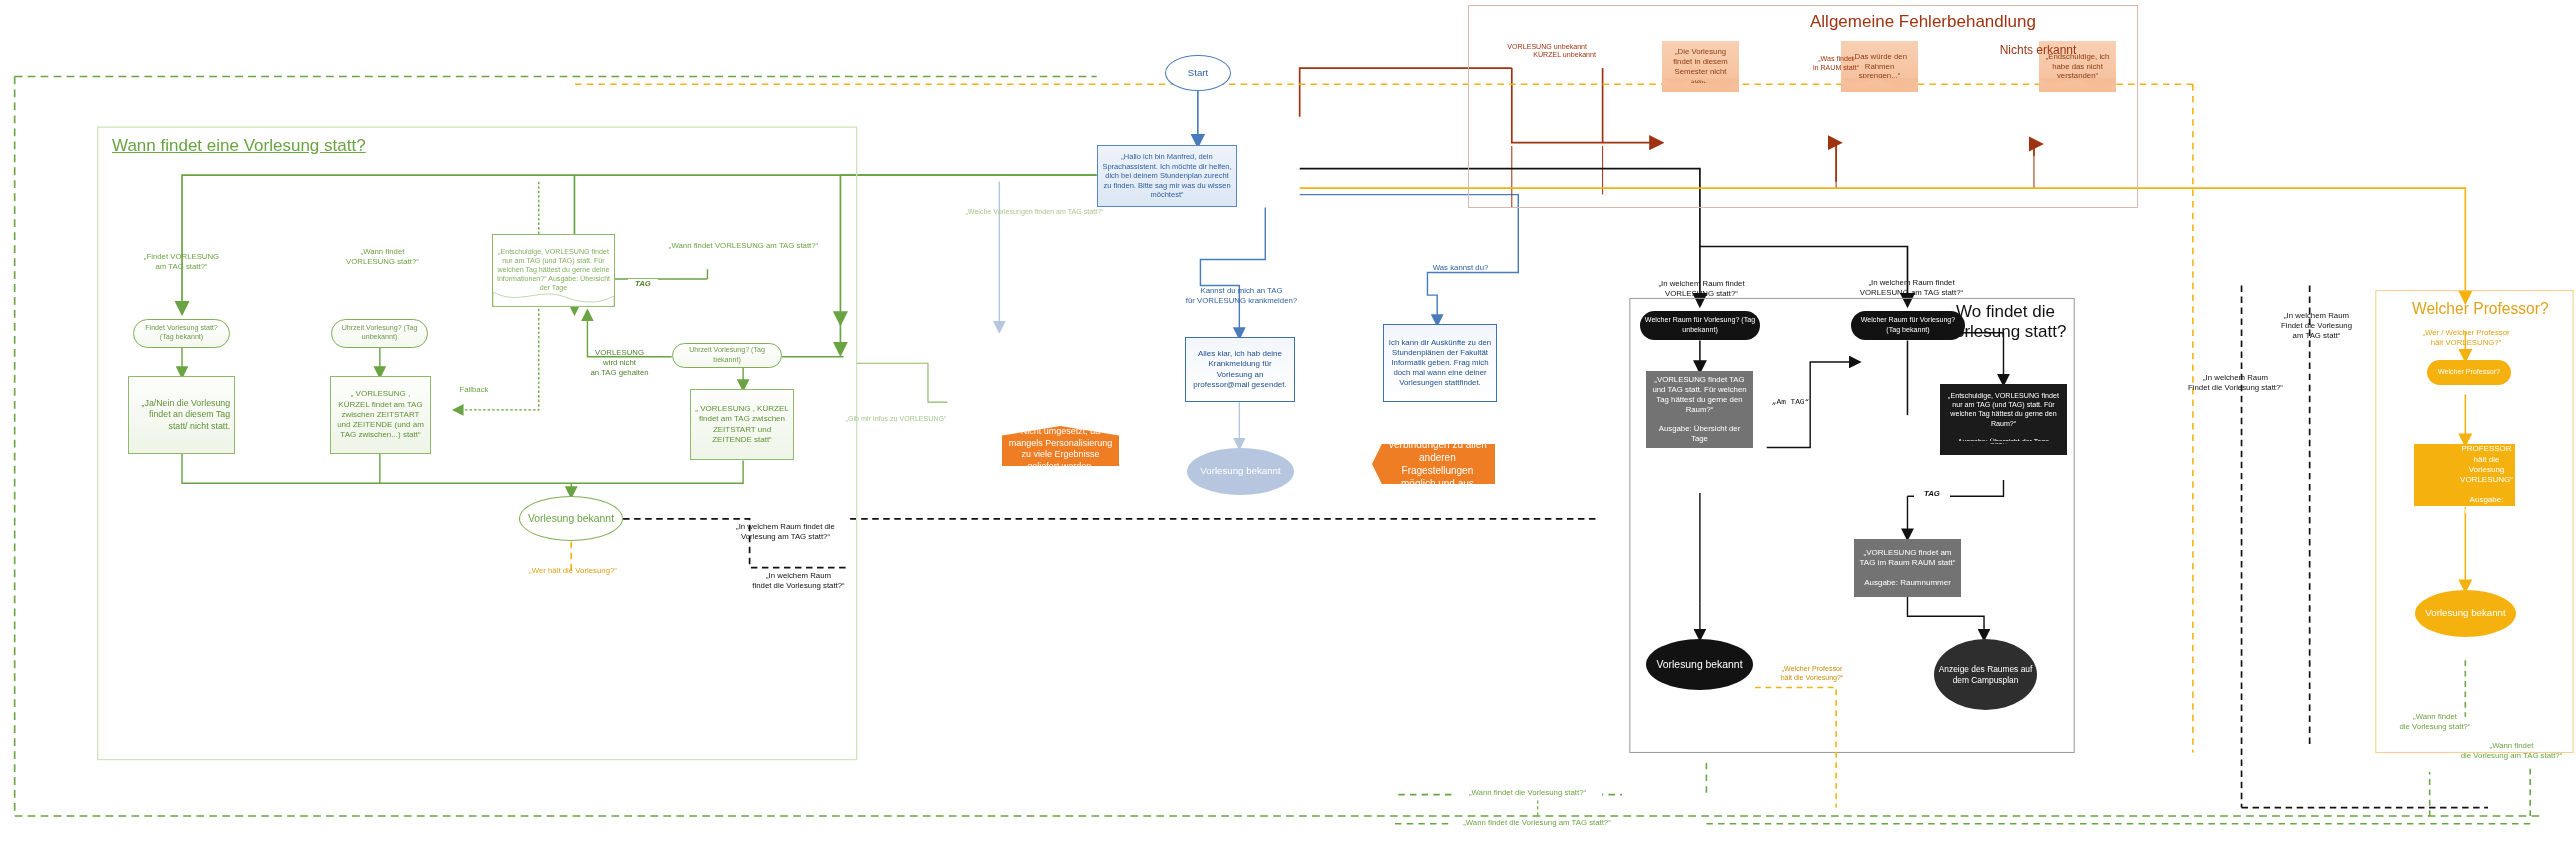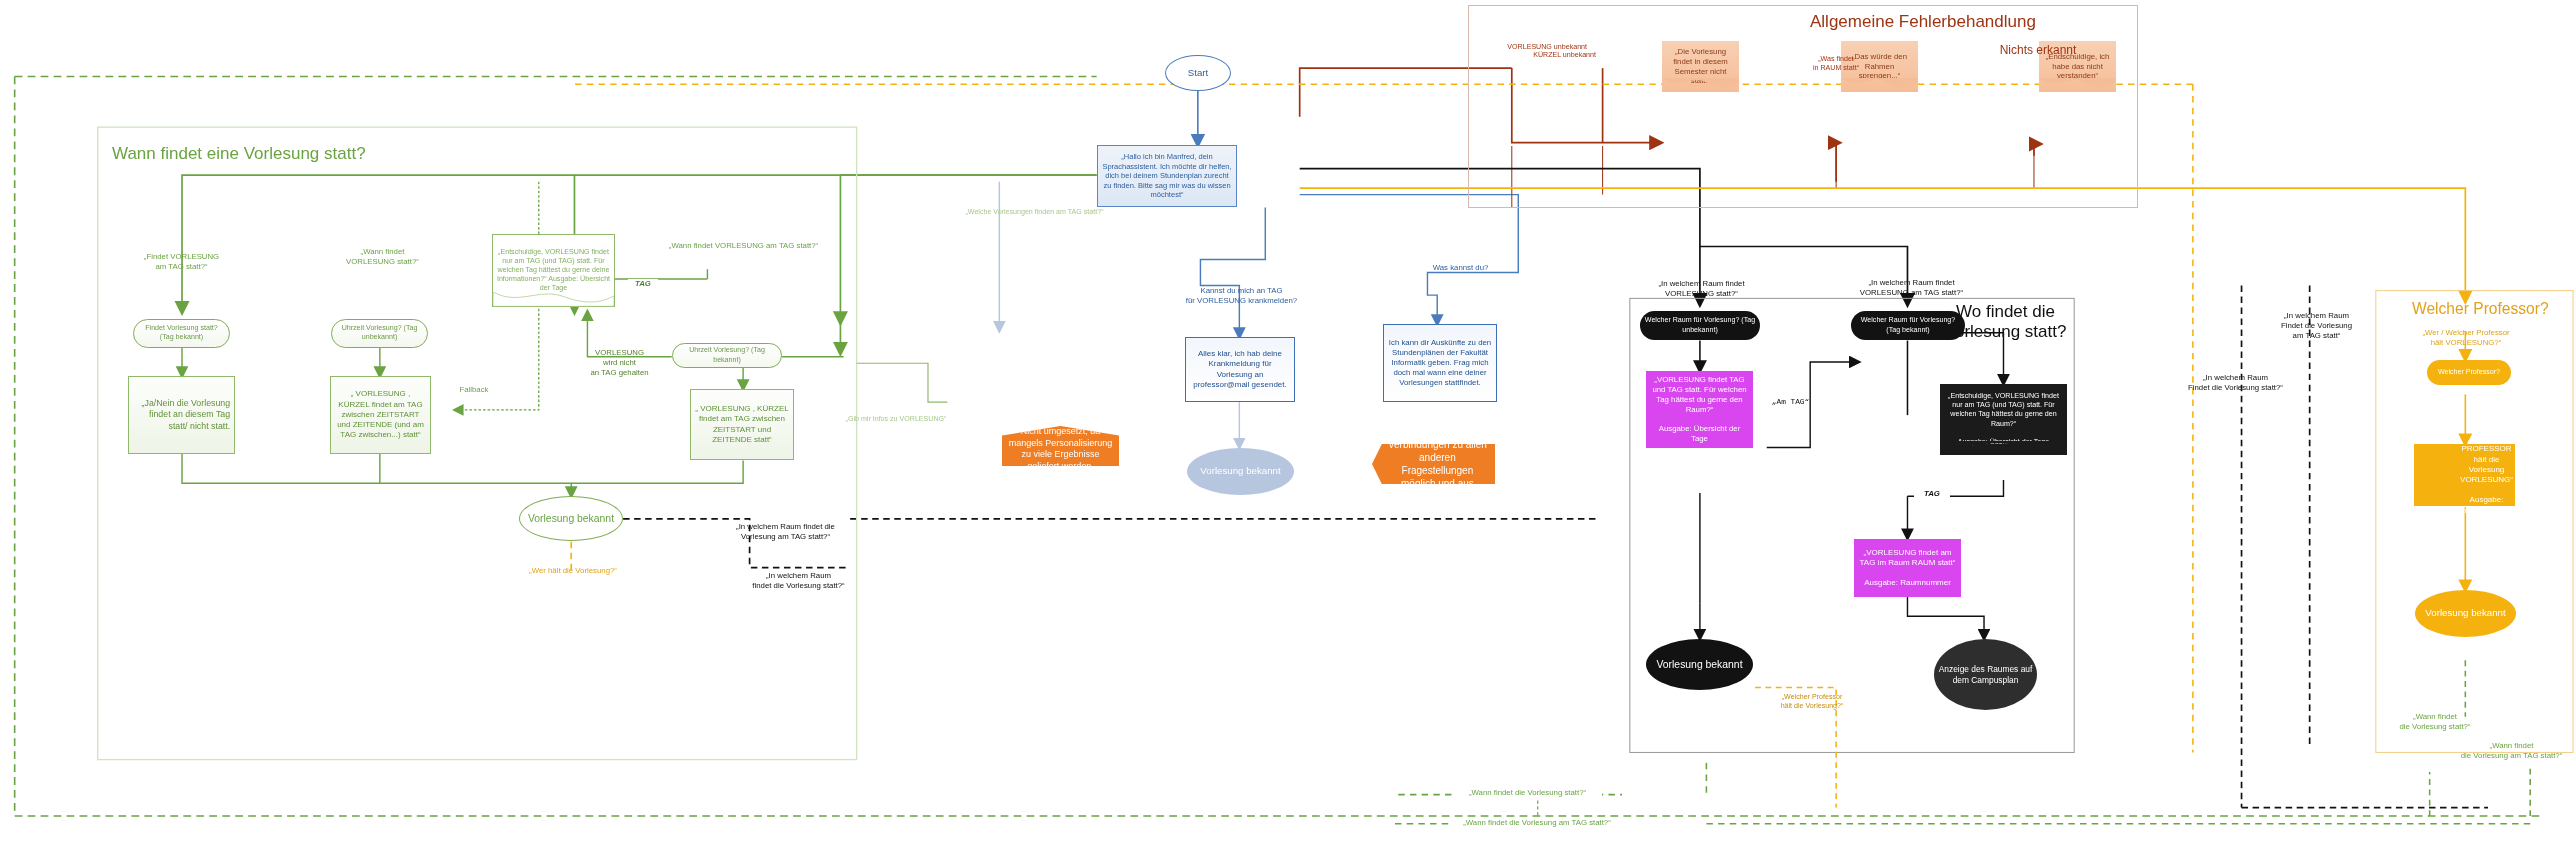--- a/index.html
+++ b/index.html
@@ -22,21 +22,21 @@
 
   
   .b-rect{border:0.9px solid #5b86c5;background:linear-gradient(180deg,#eef3fa 0%,#dce7f5 100%);
           color:#2e5e9e;font-size:9.7px;}
   .b-rect-plain{border:0.9px solid #3d6fb5;background:linear-gradient(180deg,#f2f6fc 0%,#ffffff 100%);
           color:#1f4e8c;font-size:9.7px;}
   .b-oval{border:0;border-radius:50%;background:#b6c6de;color:#ffffff;font-size:11px;}
   .b-ghost{border:0.8px solid #c9d6e8;background:#ffffff;color:#9fb4d0;font-size:9.7px;}
   .k-title{position:absolute;color:#111;font-size:17px;text-align:center;line-height:1.2;}
   .k-round{background:#121212;border-radius:26px;color:#ffffff;font-size:8.4px;text-align:center;}
-  .k-rect{background:#d946ef;color:#ffffff;font-size:11px;}
+  .k-rect{background:#737373;color:#ffffff;font-size:11px;}
   .k-oval{background:#121212;border-radius:50%;color:#ffffff;font-size:11px;}
   .k-oval2{background:#2e2e2e;border-radius:50%;color:#ffffff;font-size:10.4px;}
   .k-doc{background:#1b1b1b;color:#ffffff;font-size:8.4px;}
   .o-title{position:absolute;color:#e0a21a;font-size:15.6px;white-space:nowrap;}
   .y-round{background:#f5b20e;border-radius:26px;color:#ffffff;font-size:8.4px;}
   .y-rect{background:#f5b20e;color:#ffffff;font-size:10.4px;}
   .y-oval{background:#f5b20e;border-radius:50%;color:#ffffff;font-size:11.7px;}
 
   
   .err-lane{position:absolute;border:0.6px solid #d8b8ad;background:transparent;}
@@ -50,21 +50,21 @@
            line-height:1.3;box-sizing:border-box;padding:2.6px 5.2px;}
 
   
   .elabel{position:absolute;font-size:7.8px;line-height:1.3;text-align:center;white-space:pre-line;}
   .el-green{color:#6aa342;}
   .el-green-b{color:#4f7f2c;}
   .el-blue{color:#2e5e9e;}
   .el-black{color:#111111;}
   .el-red{color:#9e3311;}
   .el-orange{color:#e0a21a;}
-  .el-orangeD{color:#c98c0b;margin-top:28px;}
+  .el-orangeD{color:#c98c0b;}
 
   .doc-wave{position:absolute;left:0;bottom:-0.6px;width:100%;height:14.3px;}
 </style>
 </head>
 <body>
 
 <div id="stage">
 
   <svg id="wires" viewBox="0 0 3970 1315">
     <defs>
@@ -229,21 +229,21 @@
   <div class="elabel el-red" style="left:1999px;top:43px;width:78px;font-size:12px;">Nichts erkannt</div>
 
   <div class="node" style="left:1165px;top:55px;width:66px;height:36px;border:1.2px solid #4a7cbd;border-radius:50%;background:#fff;color:#2e5e9e;font-size:9.7px;">
     <div class="inner">Start</div>
   </div>
 
   <div class="node b-rect" style="left:1097px;top:145px;width:140px;height:62px;">
     <div class="inner" style="font-size:7.5px;">„Hallo ich bin Manfred, dein Sprachassistent. Ich möchte dir helfen, dich bei deinem Stundenplan zurecht zu finden. Bitte sag mir was du wissen möchtest“</div>
   </div>
 
-  <div class="lane-title" style="left:112px;top:144px;">Wann findet eine Vorlesung statt?</div>
+  <div class="lane-title" style="left:112px;top:136px;text-decoration:underline;">Wann findet eine Vorlesung statt?</div>
 
   <div class="node g-round" style="left:133px;top:319px;width:97px;height:28.6px;">
     <div class="inner" style="font-size:7.1px;">Findet Vorlesung statt? (Tag bekannt)</div>
   </div>
   <div class="node g-round" style="left:331px;top:319px;width:97px;height:28.6px;">
     <div class="inner" style="font-size:7.1px;">Uhrzeit Vorlesung? (Tag unbekannt)</div>
   </div>
   <div class="node g-round" style="left:672px;top:343px;width:110px;height:25px;">
     <div class="inner" style="font-size:7.1px;">Uhrzeit Vorlesung? (Tag bekannt)</div>
   </div>

